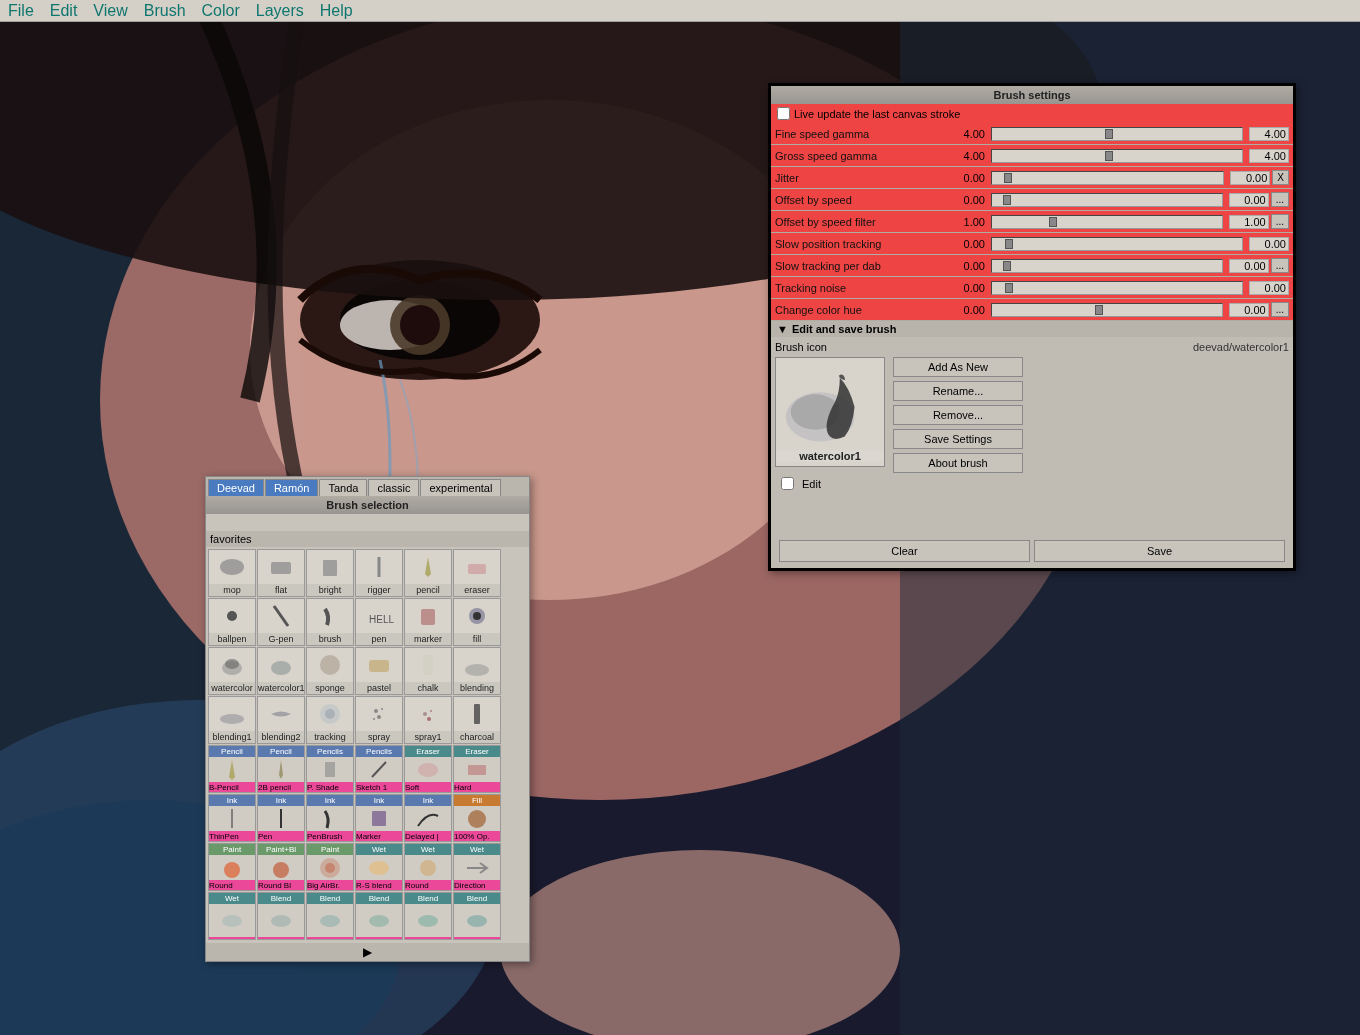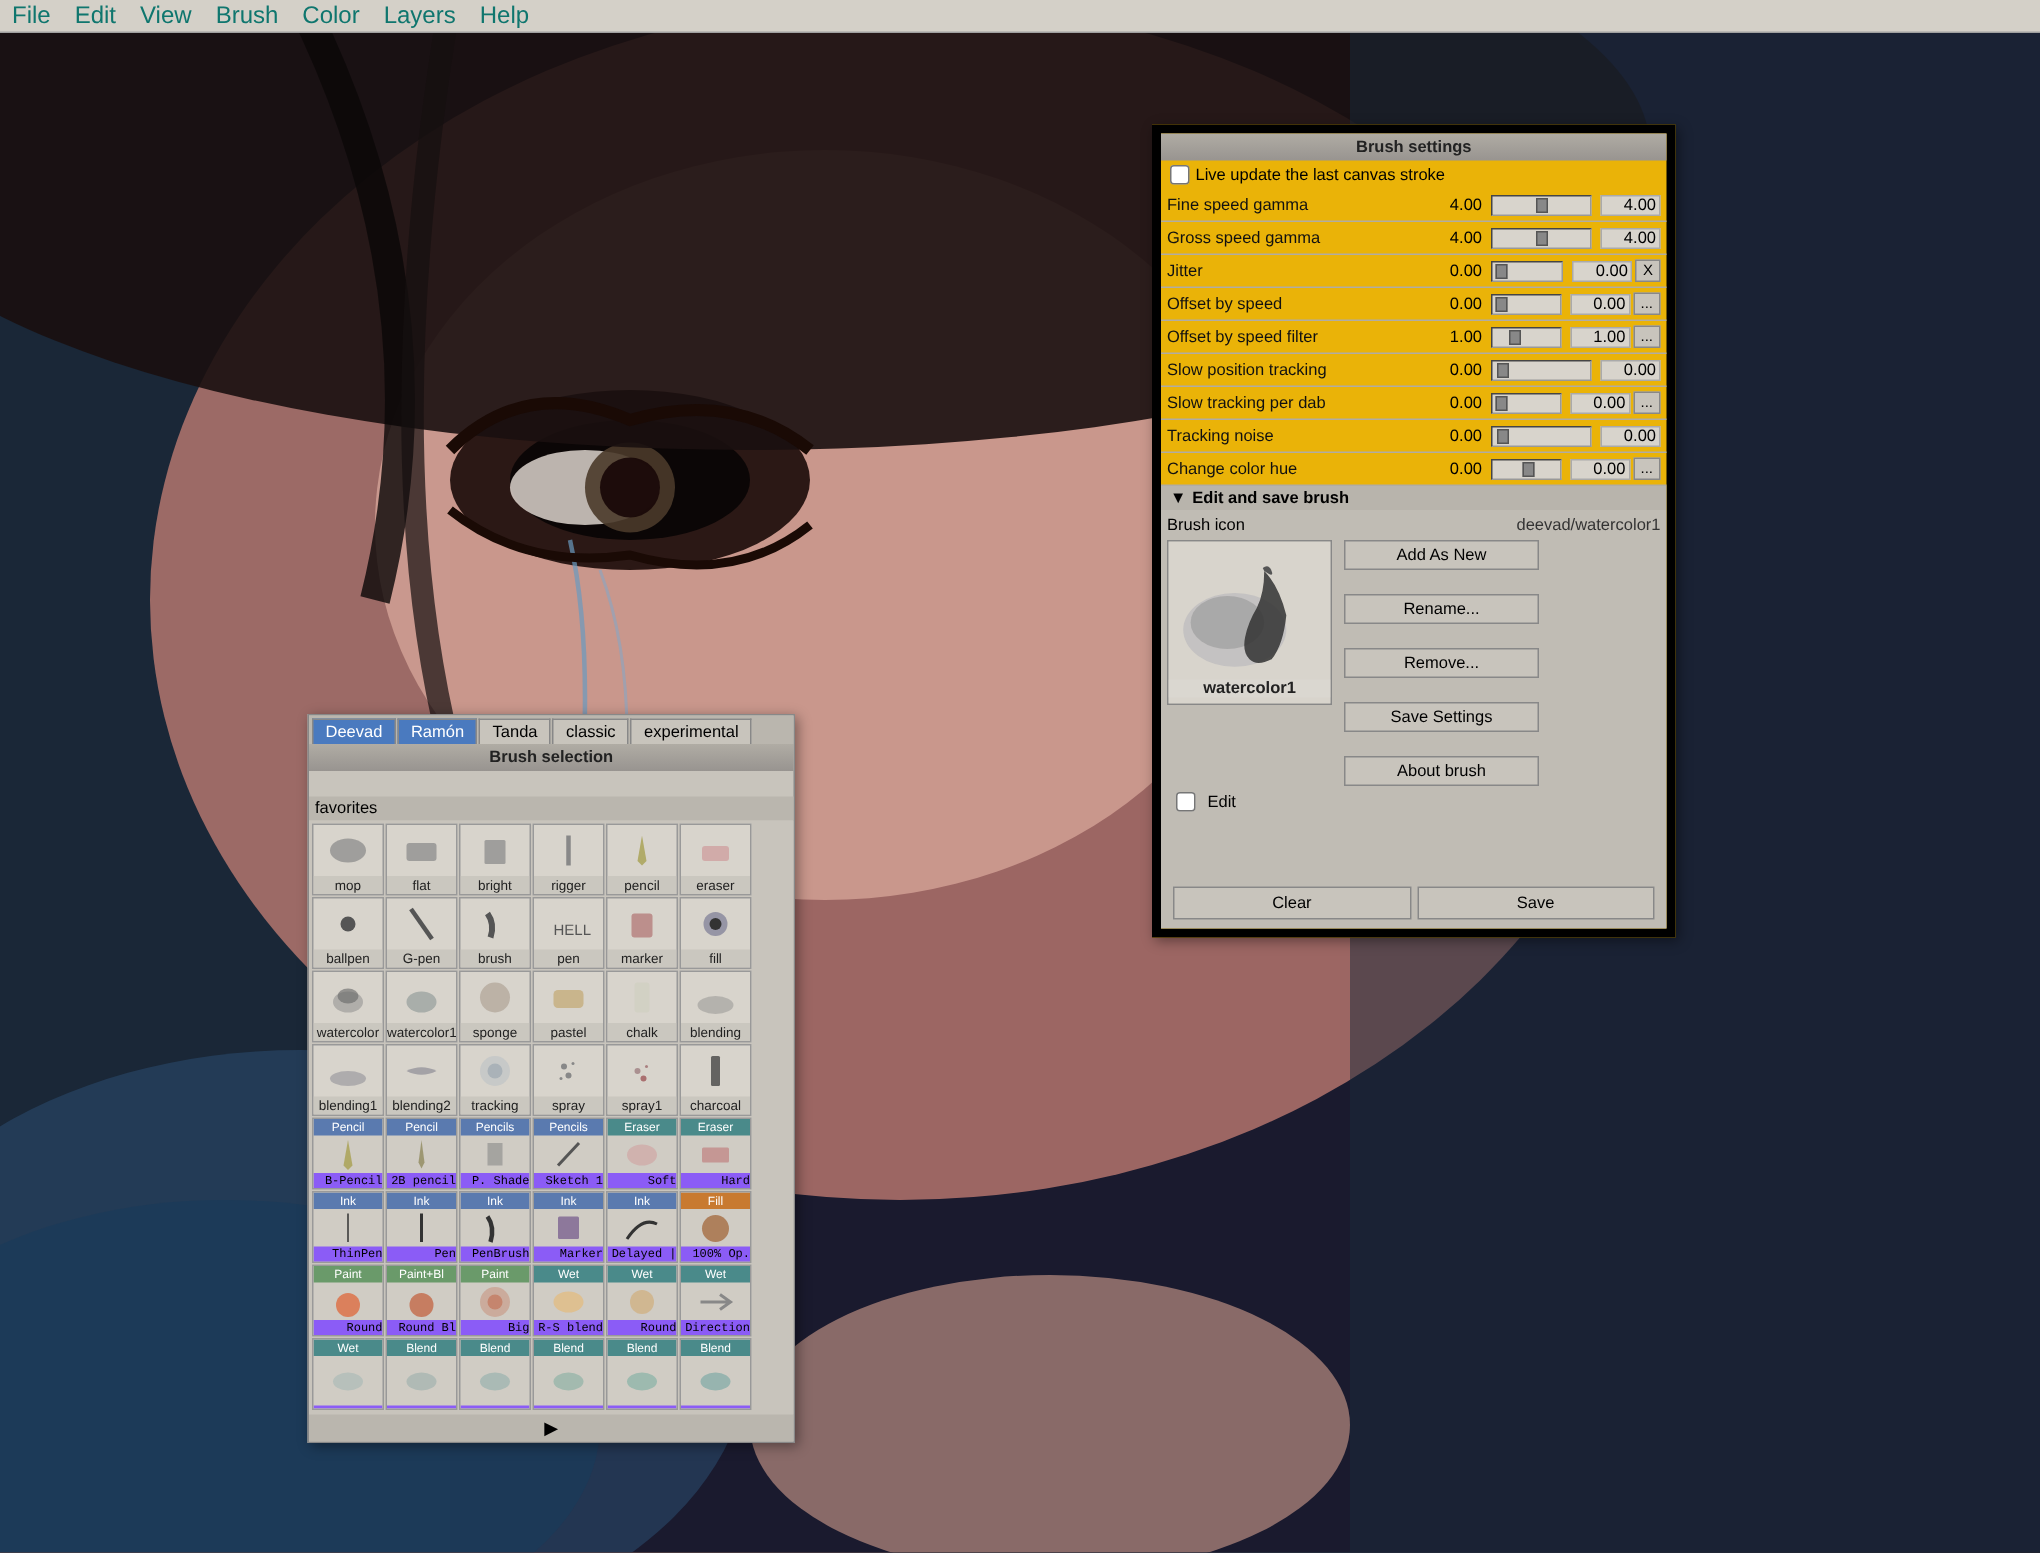--- a/index.html
+++ b/index.html
@@ -151,42 +151,41 @@
       text-align: center;
       font-size: 8px;
       padding: 1px 0;
     }
     .brush-item-small .top-label.green { background: #6a9a6a; }
     .brush-item-small .top-label.orange { background: #c87a30; }
     .brush-item-small .top-label.blue { background: #5a7aaf; }
     .brush-item-small .top-label.teal { background: #4a8a8a; }
     .brush-item-small .bottom-label {
       width: 100%;
-      text-align: right;
+      text-align: left;
       font-size: 8px;
       padding: 1px 0;
-      background: #8b5cf6;
-      font-family: Liberation Mono, monospace;
+      background: #ec4899;
     }
     .brush-item-small .icon-area {
       flex: 1;
       width: 100%;
       display: flex;
       align-items: center;
       justify-content: center;
     }
 
     
     #brush-settings {
       position: absolute;
       top: 83px;
       left: 768px;
-      width: 349px;
-      background: #eab308;
-      border: 6px solid #000000;
+      width: 528px;
+      background: #ef4444;
+      border: 3px solid #000000;
       z-index: 50;
       box-shadow: 2px 2px 8px rgba(0,0,0,0.4);
     }
     #brush-settings-title {
       background: linear-gradient(to bottom, #b0aca4, #989490);
       text-align: center;
       padding: 3px;
       font-size: 11px;
       color: #222;
       font-weight: bold;
@@ -284,21 +283,21 @@
       left: 0; right: 0;
       text-align: center;
       font-size: 11px;
       font-weight: bold;
       color: #222;
       background: rgba(220,216,210,0.7);
     }
     .edit-buttons-col {
       display: flex;
       flex-direction: column;
-      gap: 16px;
+      gap: 4px;
       flex: 1;
     }
     .action-btn {
       width: 130px;
       padding: 3px 8px;
       background: #c8c4bc;
       border: 1px solid #888;
       font-size: 11px;
       cursor: pointer;
       text-align: center;

